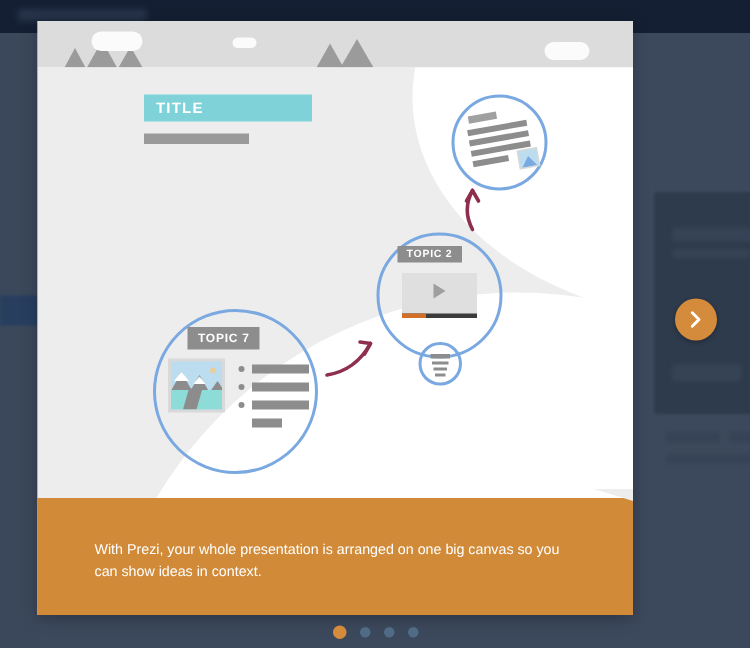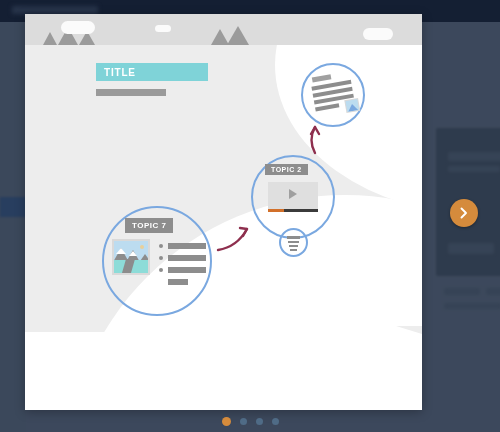--- a/index.html
+++ b/index.html
@@ -430,20 +430,21 @@
         <div class="doc-line" style="left:0px; top:31px; width:24px; height:4px;"></div>
         <div class="doc-thumb">
           <div class="doc-thumb-in">
             <div class="doc-thumb-m"></div>
           </div>
         </div>
       </div>
     </div>
 
     <div class="caption-notch"></div>
+    <div class="caption">With Prezi, your whole presentation is arranged on one big canvas so you can show ideas in context.</div>
   </div>
 
   <div class="dots">
     <div class="dot active"></div>
     <div class="dot"></div>
     <div class="dot"></div>
     <div class="dot"></div>
   </div>
 
 </div>

